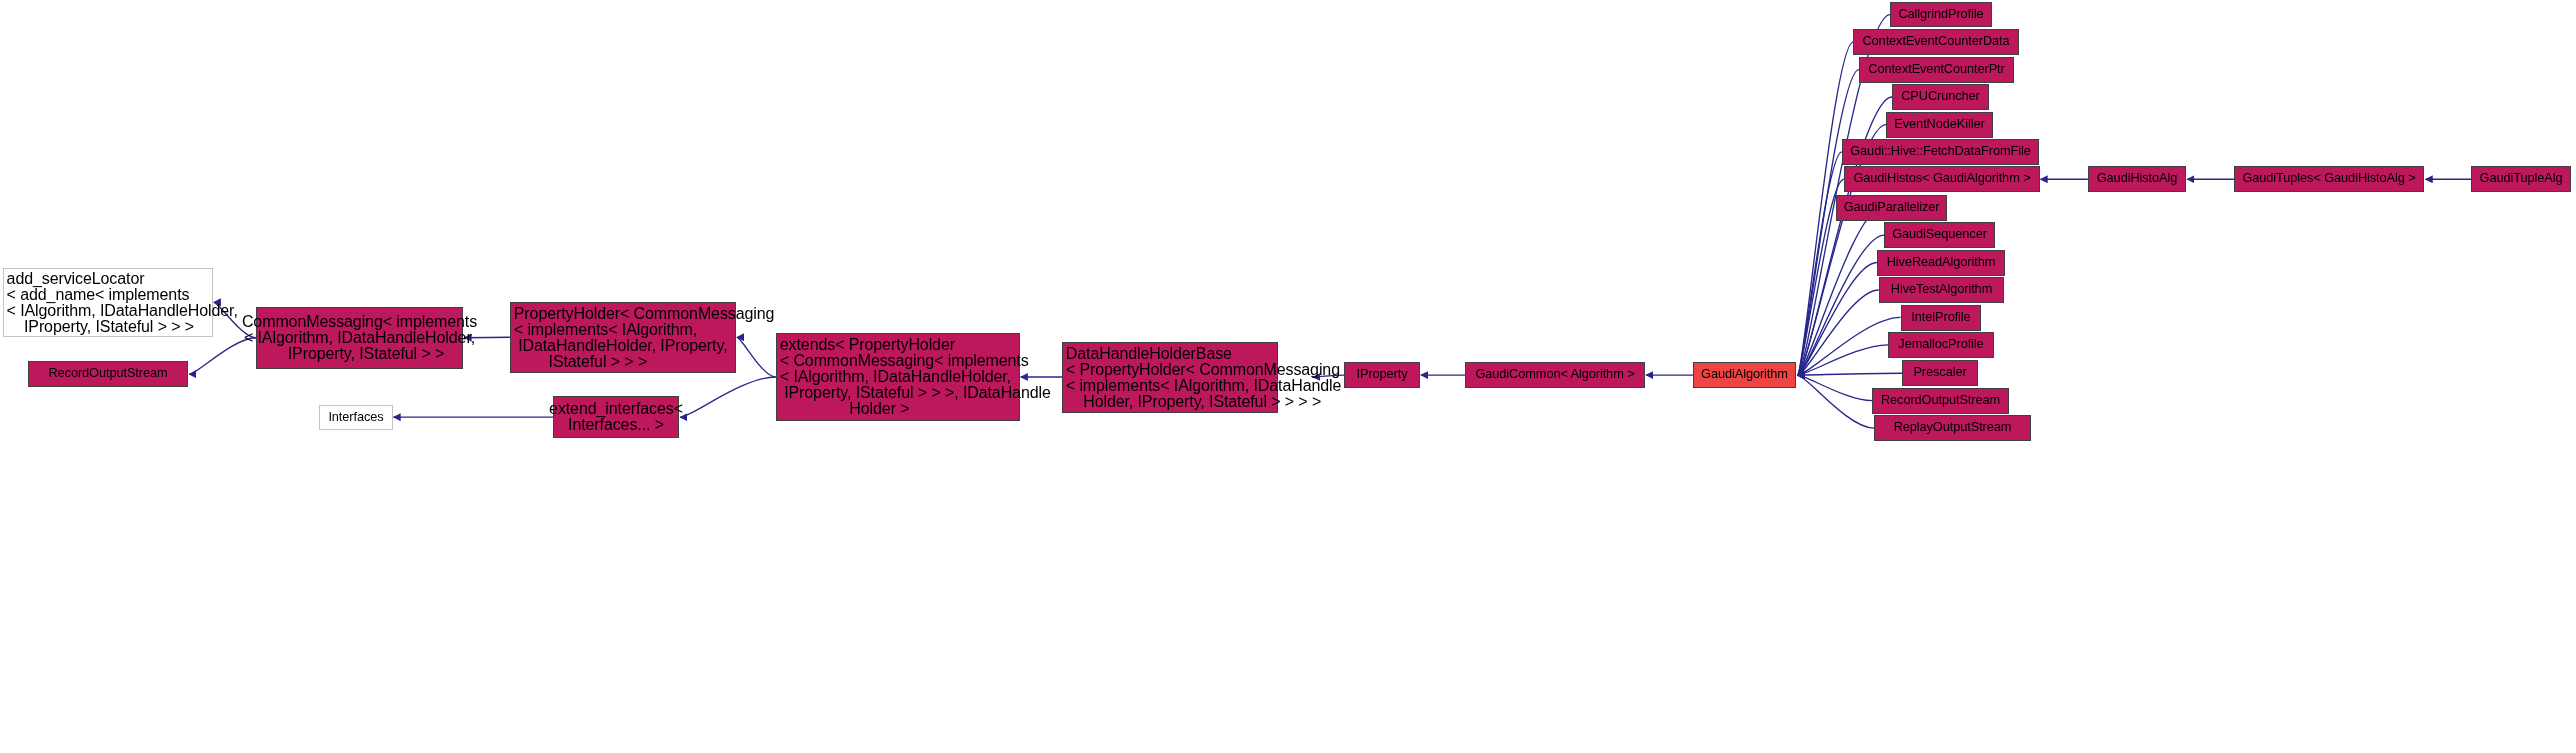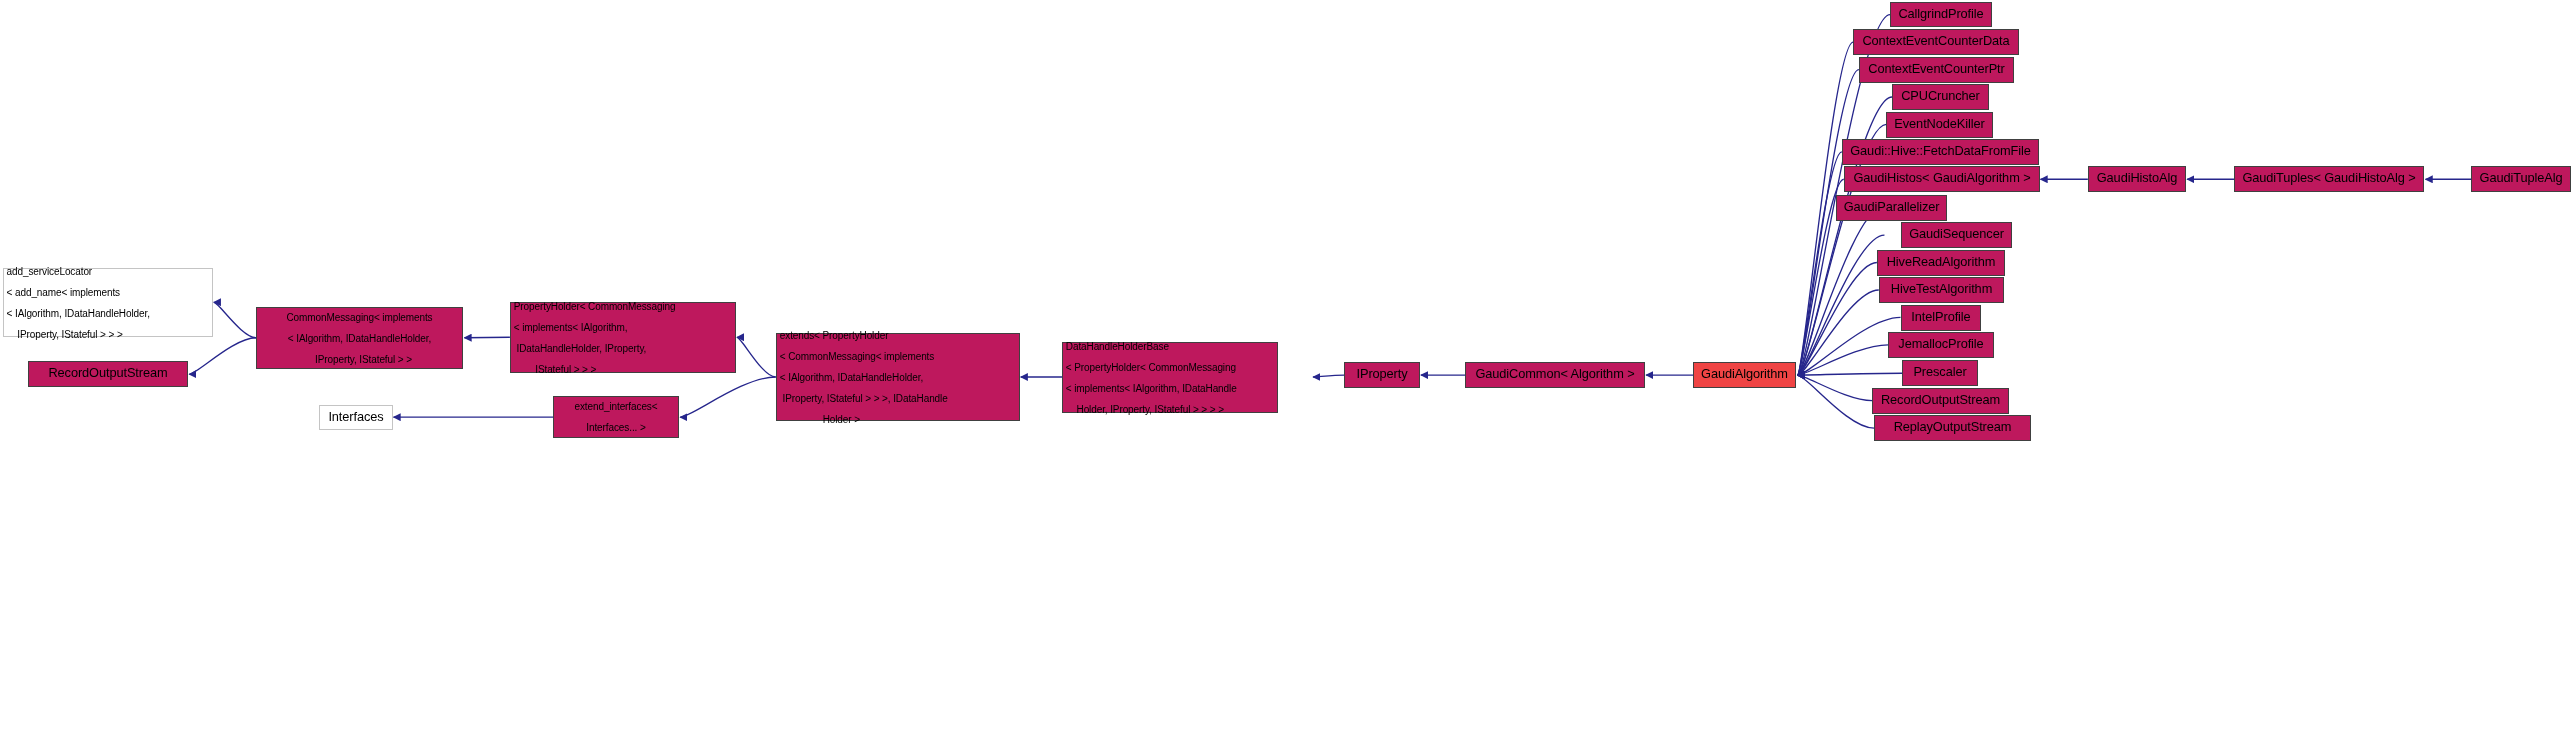--- a/index.html
+++ b/index.html
@@ -31,22 +31,22 @@
   .node.grey{
     background:#ef4444;
     border:0.9px solid #404040;
   }
   .node.lite{
     background:#ffffff;
     border:0.9px solid #c4c4c4;
     color:#000000;
   }
   .node.multiline{
-    font-size:10px;
-    line-height:21px;
+    font-size:16px;
+    line-height:16px;
   }
   .node.leftalign{
     justify-content:flex-start;
     text-align:left;
   }
 </style>
 </head>
 <body>
 
 <div id="diagram">
@@ -115,21 +115,21 @@
       <div class="node" style="left: 1465px; top: 362px; width: 180px; height: 25.5px;">GaudiCommon&lt; Algorithm &gt;</div>
       <div class="node grey" style="left: 1693px; top: 362px; width: 103px; height: 25.5px;">GaudiAlgorithm</div>
       <div class="node" style="left: 1890px; top: 1.9px; width: 102px; height: 25.5px;">CallgrindProfile</div>
       <div class="node" style="left: 1853px; top: 29px; width: 166px; height: 25.5px;">ContextEventCounterData</div>
       <div class="node" style="left: 1859px; top: 57px; width: 155px; height: 25.5px;">ContextEventCounterPtr</div>
       <div class="node" style="left: 1892px; top: 84px; width: 97px; height: 25.5px;">CPUCruncher</div>
       <div class="node" style="left: 1886px; top: 112px; width: 107px; height: 25.5px;">EventNodeKiller</div>
       <div class="node" style="left: 1842px; top: 139px; width: 197px; height: 25.5px;">Gaudi::Hive::FetchDataFromFile</div>
       <div class="node" style="left: 1844px; top: 166px; width: 196px; height: 25.5px;">GaudiHistos&lt; GaudiAlgorithm &gt;</div>
       <div class="node" style="left: 1836px; top: 195px; width: 111px; height: 25.5px;">GaudiParallelizer</div>
-      <div class="node" style="left: 1884px; top: 222px; width: 111px; height: 25.5px; margin-left: 17px;">GaudiSequencer</div>
+      <div class="node" style="left: 1884px; top: 222px; width: 111px; height: 25.5px;">GaudiSequencer</div>
       <div class="node" style="left: 1877px; top: 250px; width: 128px; height: 25.5px;">HiveReadAlgorithm</div>
       <div class="node" style="left: 1879px; top: 277px; width: 125px; height: 25.5px;">HiveTestAlgorithm</div>
       <div class="node" style="left: 1901px; top: 305px; width: 80px; height: 25.5px;">IntelProfile</div>
       <div class="node" style="left: 1888px; top: 332px; width: 106px; height: 25.5px;">JemallocProfile</div>
       <div class="node" style="left: 1902px; top: 360px; width: 76px; height: 25.5px;">Prescaler</div>
       <div class="node" style="left: 1872px; top: 388px; width: 137px; height: 25.5px;">RecordOutputStream</div>
       <div class="node" style="left: 1874px; top: 415px; width: 157px; height: 25.5px;">ReplayOutputStream</div>
       <div class="node" style="left: 2088px; top: 166px; width: 98px; height: 25.5px;">GaudiHistoAlg</div>
       <div class="node" style="left: 2234px; top: 166px; width: 190px; height: 25.5px;">GaudiTuples&lt; GaudiHistoAlg &gt;</div>
       <div class="node" style="left: 2471px; top: 166px; width: 100px; height: 25.5px;">GaudiTupleAlg</div>

